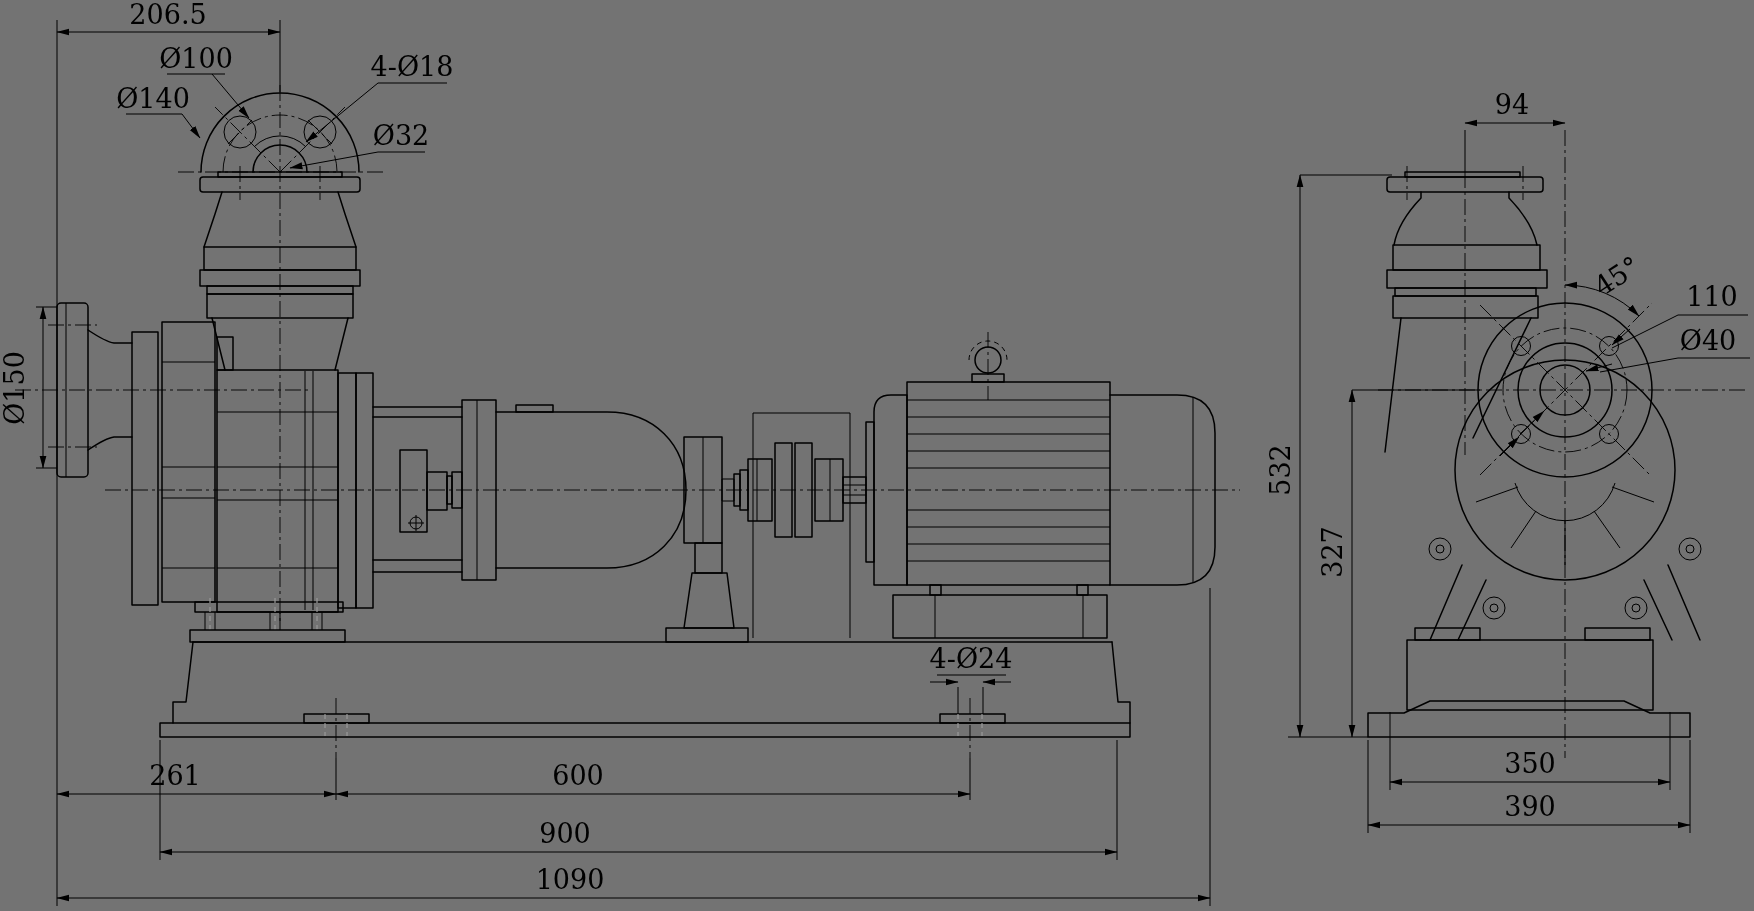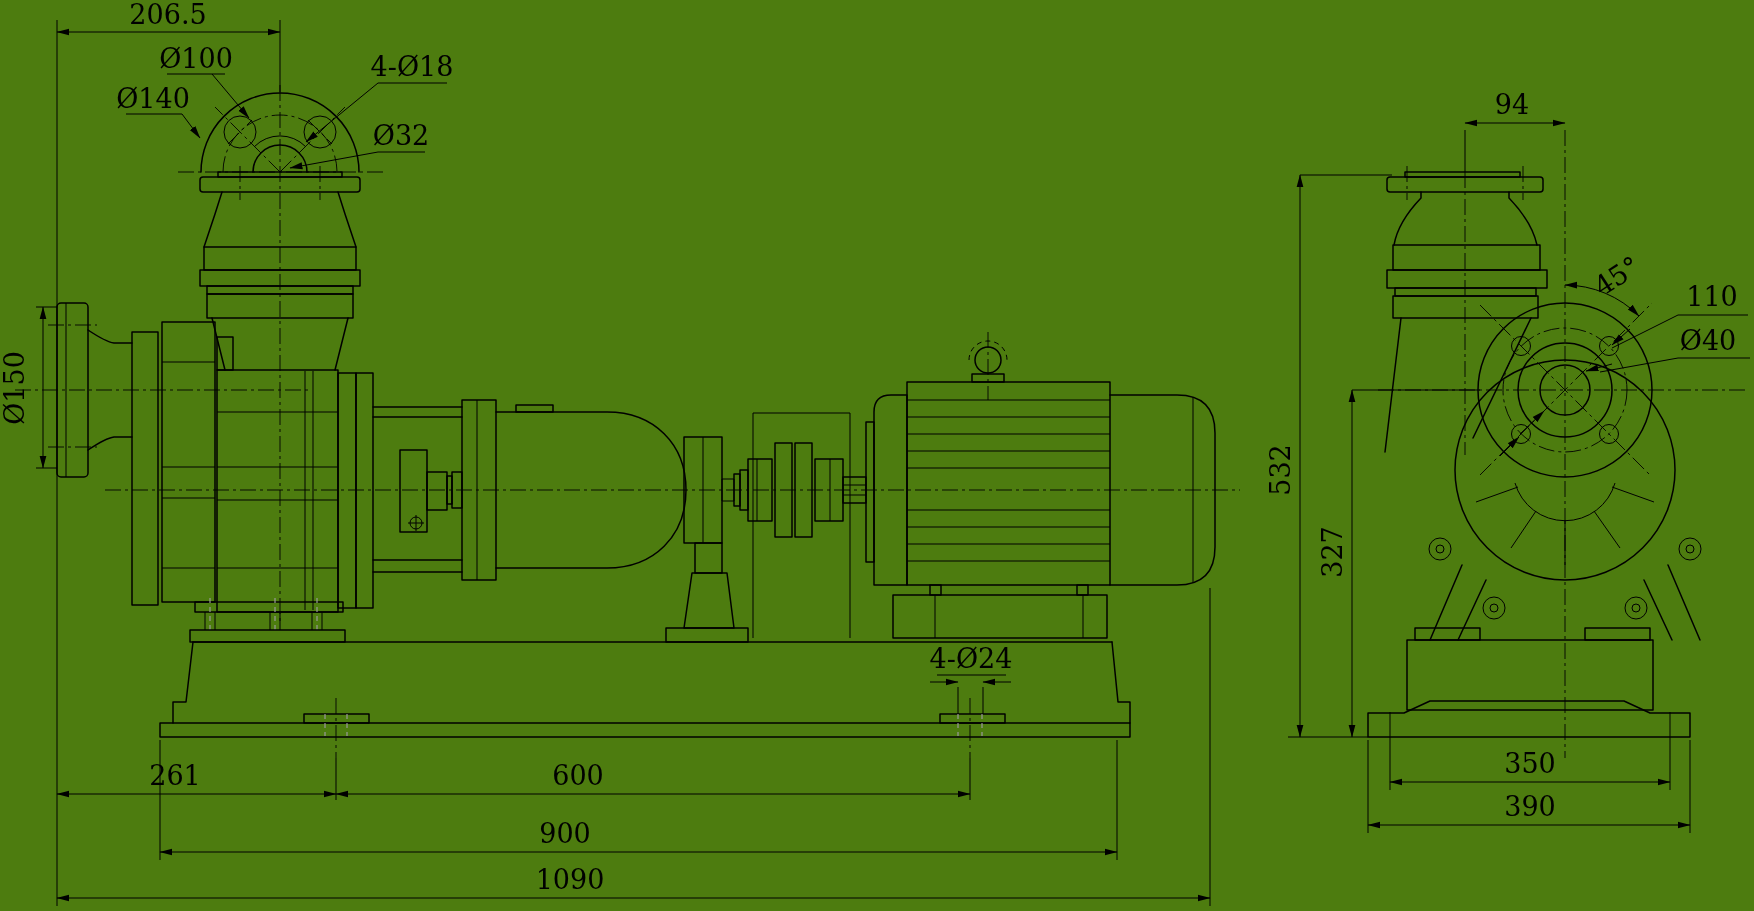--- a/index.html
+++ b/index.html
@@ -1,16 +1,16 @@
 <!DOCTYPE html>
 <html><head>
 <meta charset="utf-8">
 <style>
   html,body{margin:0;padding:0;background:#ffffff;}
-  #stage{position:relative;width:1754px;height:911px;background:#4d7c0f;overflow:hidden;}
+  #stage{position:relative;width:1754px;height:911px;background:#737373;overflow:hidden;}
   svg{display:block;}
   .ol{fill:none;stroke:#000;stroke-width:1.5;stroke-linejoin:round;stroke-linecap:round;}
   .tl{fill:none;stroke:#000;stroke-width:1;stroke-linejoin:round;}
   .dim{fill:none;stroke:#000;stroke-width:1;}
   .cl{fill:none;stroke:#000;stroke-width:0.9;stroke-dasharray:16 4 3 4;}
   .dsh{fill:none;stroke:#000;stroke-width:1;stroke-dasharray:5 4;}
   .hid{fill:none;stroke:#999;stroke-width:1.2;stroke-dasharray:5 4;}
   text.d{font-family:"DejaVu Serif","Liberation Serif",serif;font-size:27px;fill:#000;}
   text.dr{font-family:"DejaVu Serif","Liberation Serif",serif;font-size:27px;fill:#000;}
 </style>

